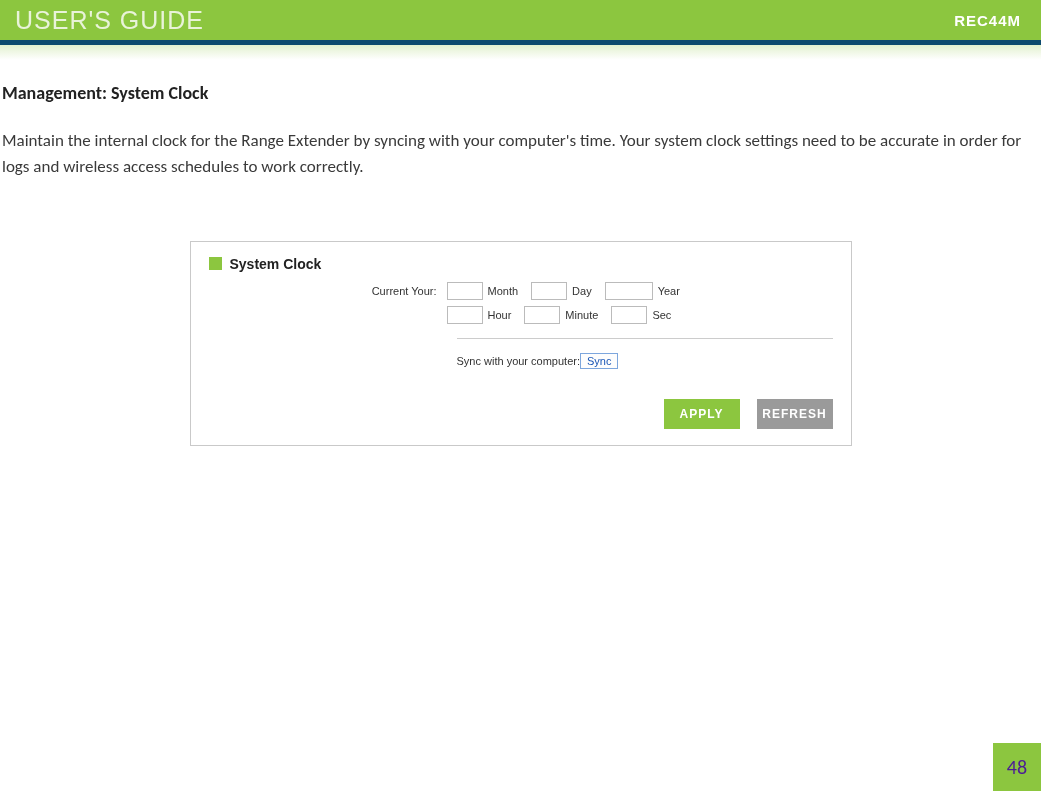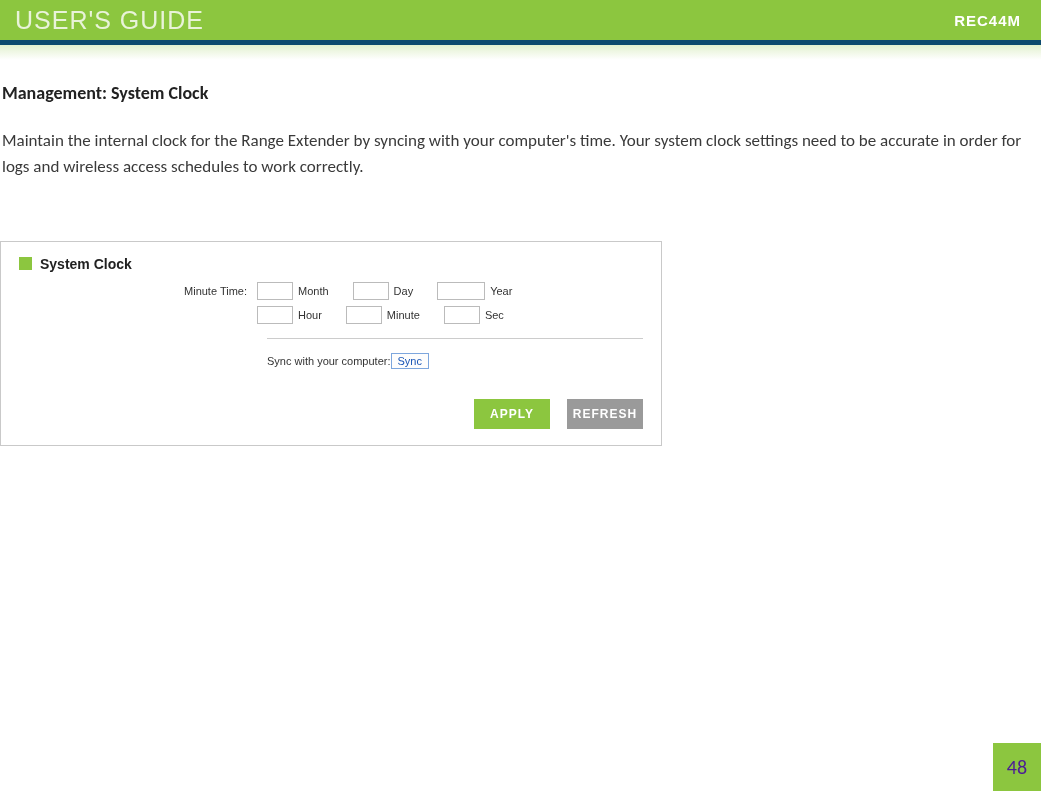--- a/index.html
+++ b/index.html
@@ -51,20 +51,21 @@
     padding-left: 2px;
   }
   .section-desc {
     font-size: 17px;
     color: #3a3a3a;
     line-height: 1.55;
     padding: 0 2px;
   }
   .panel-wrap {
     display: flex;
+    justify-content: center;
     margin-top: 60px;
   }
   .panel {
     width: 662px;
     border: 1px solid #c9c9c9;
     background: #fff;
     padding: 14px 18px 16px 18px;
     font-family: Arial, sans-serif;
   }
   .panel-head {
@@ -97,21 +98,21 @@
   }
   .time-row-label {
     width: 238px;
     text-align: right;
     font-size: 11px;
     color: #333;
     padding-right: 10px;
   }
   .time-inputs {
     display: flex;
-    gap: 12px;
+    gap: 1px;
     align-items: center;
     flex-wrap: wrap;
   }
   .field-group {
     display: flex;
     align-items: center;
     margin-right: 12px;
   }
   .tinput {
     width: 36px;
@@ -198,21 +199,21 @@
   <div class="section-desc">Maintain the internal clock for the Range Extender by syncing with your computer's time. Your system clock settings need to be accurate in order for logs and wireless access schedules to work correctly.</div>
 
   <div class="panel-wrap">
     <div class="panel">
       <div class="panel-head">
         <span class="sq"></span>
         <span class="pt">System Clock</span>
       </div>
 
       <div class="time-row">
-        <div class="time-row-label">Minute Time:</div>
+        <div class="time-row-label">Current Your:</div>
         <div class="time-inputs">
           <div class="field-group">
             <input class="tinput" value="" style="">
             <span class="flabel">Month</span>
           </div>
           <div class="field-group">
             <input class="tinput" value="" style="">
             <span class="flabel">Day</span>
           </div>
           <div class="field-group">

